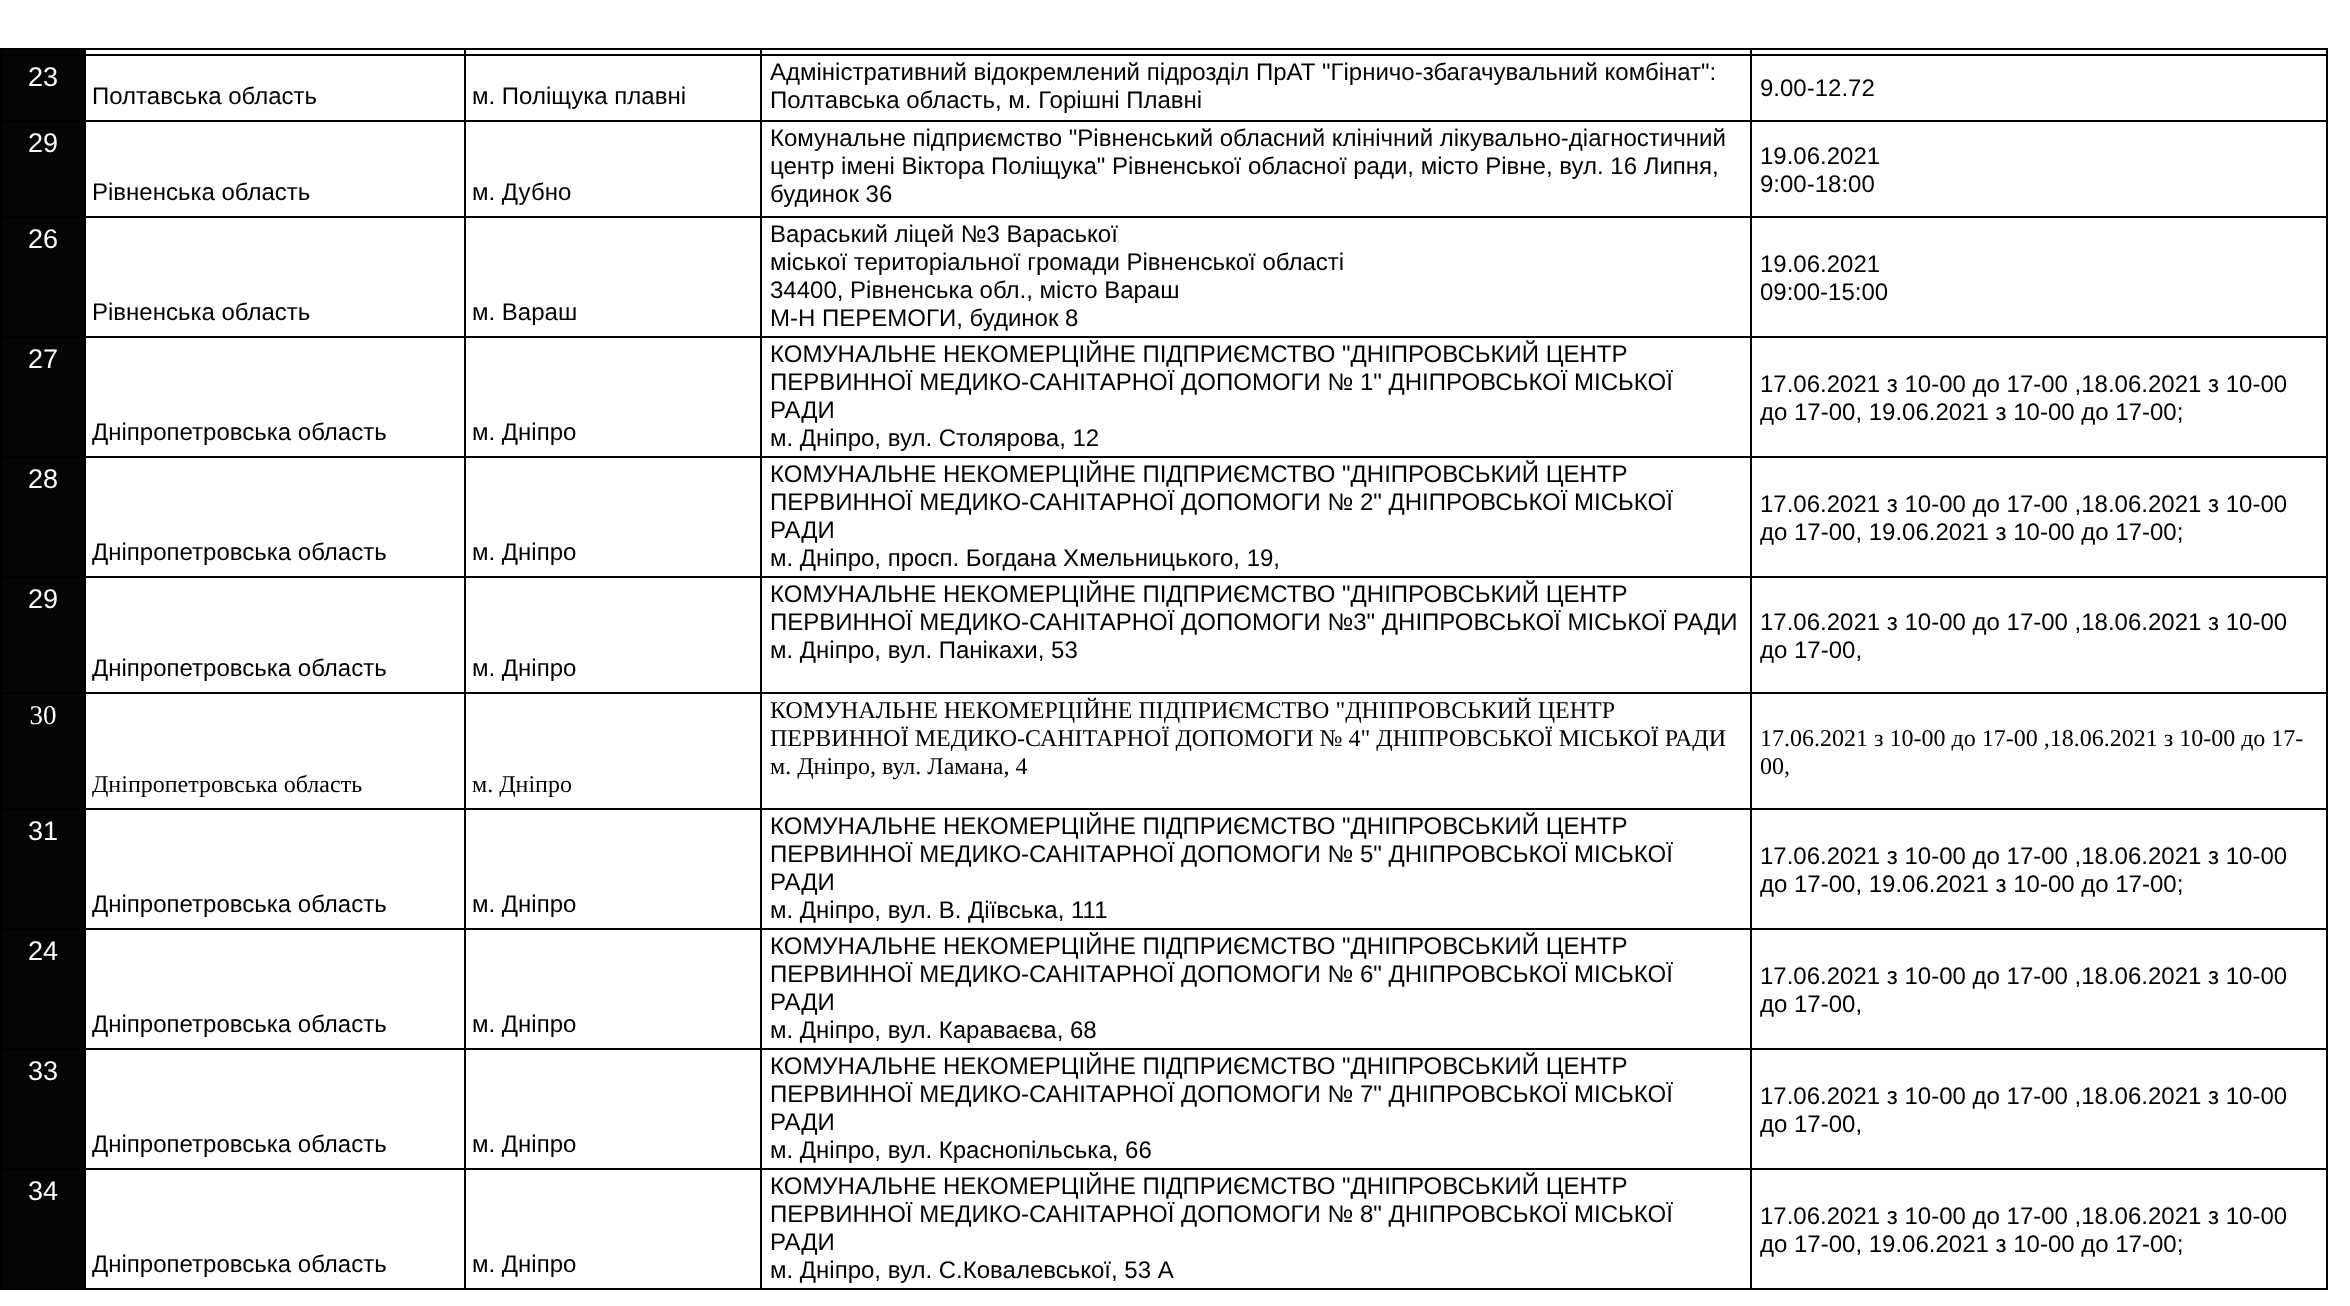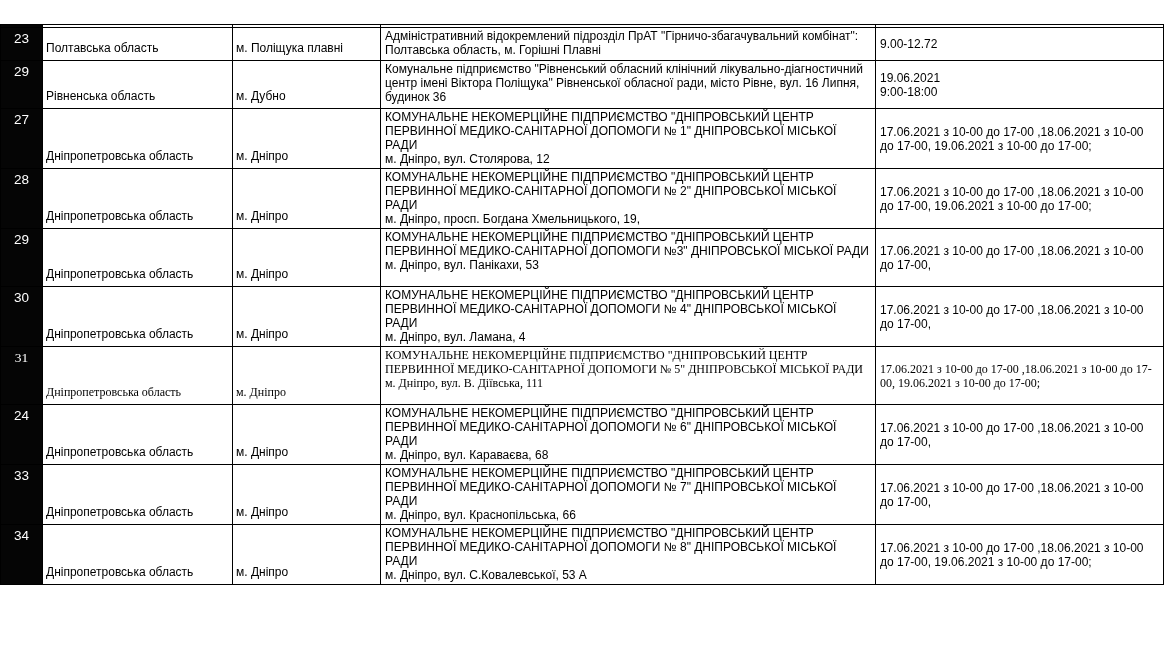--- a/index.html
+++ b/index.html
@@ -103,20 +103,31 @@
   <tr>
     <td class="num">29</td>
     <td class="region">Рівненська область</td>
     <td class="city">м. Дубно</td>
     <td class="inst">Комунальне підприємство "Рівненський обласний клінічний лікувально-діагностичний центр імені Віктора Поліщука" Рівненської обласної ради, місто Рівне, вул. 16 Липня, будинок 36</td>
     <td class="sched">19.06.2021
 9:00-18:00</td>
   </tr>
 
 
+  <tr>
+    <td class="num">26</td>
+    <td class="region">Рівненська область</td>
+    <td class="city">м. Вараш</td>
+    <td class="inst">Вараський ліцей №3 Вараської
+ міської територіальної громади Рівненської області
+34400, Рівненська обл., місто Вараш
+М-Н ПЕРЕМОГИ, будинок 8</td>
+    <td class="sched">19.06.2021
+09:00-15:00</td>
+  </tr>
 
   <tr>
     <td class="num">27</td>
     <td class="region">Дніпропетровська область</td>
     <td class="city">м. Дніпро</td>
     <td class="inst">КОМУНАЛЬНЕ НЕКОМЕРЦІЙНЕ ПІДПРИЄМСТВО "ДНІПРОВСЬКИЙ ЦЕНТР ПЕРВИННОЇ МЕДИКО-САНІТАРНОЇ ДОПОМОГИ № 1" ДНІПРОВСЬКОЇ МІСЬКОЇ РАДИ
 м. Дніпро, вул. Столярова, 12</td>
     <td class="sched">17.06.2021 з 10-00 до 17-00 ,18.06.2021 з 10-00 до 17-00, 19.06.2021 з 10-00 до 17-00;</td>
   </tr>
 

